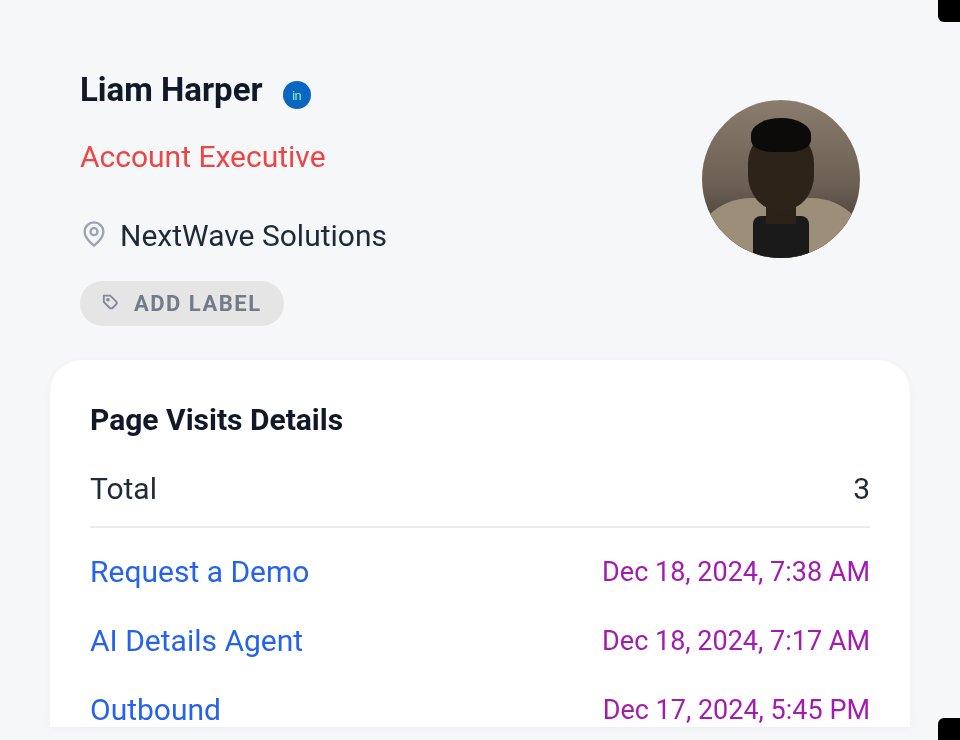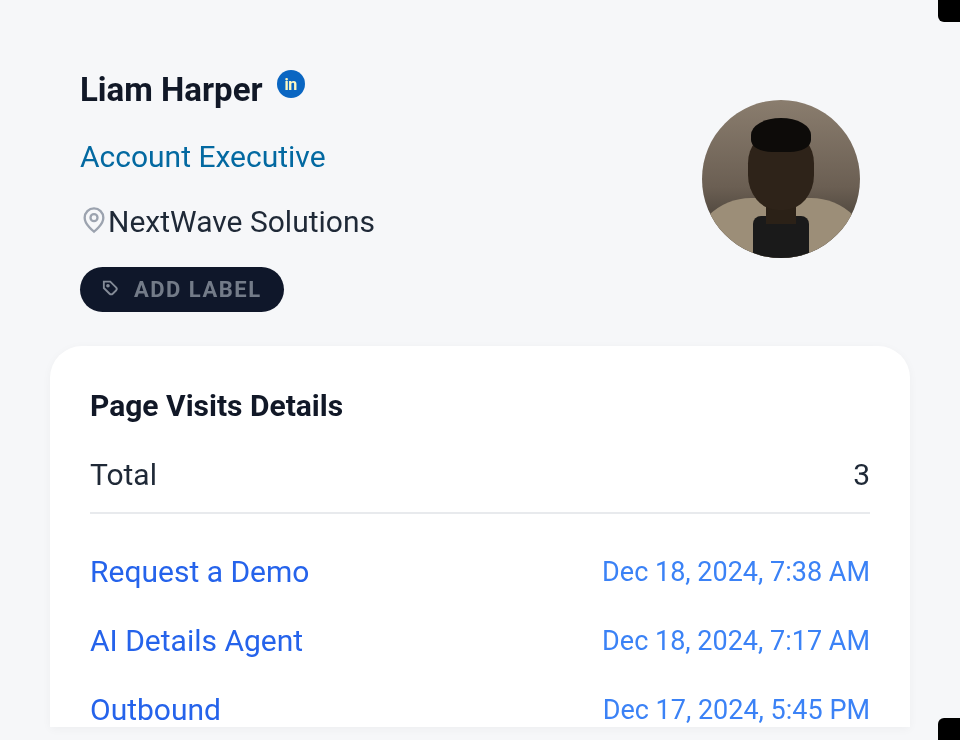--- a/index.html
+++ b/index.html
@@ -1,43 +1,43 @@
 <!DOCTYPE html>
 <html><head>
   <meta charset="utf-8">
   <style>
     *{box-sizing:border-box;margin:0;padding:0}
     body{font-family:-apple-system,BlinkMacSystemFont,'Segoe UI',Roboto,Helvetica,Arial,sans-serif;background:#f6f7f9;width:960px;height:740px;overflow:hidden;position:relative}
     .corner-notch-tr{position:absolute;top:0;right:0;width:22px;height:22px;background:#000;border-radius:0 0 0 6px}
     .corner-notch-br{position:absolute;bottom:0;right:0;width:22px;height:22px;background:#000;border-radius:6px 0 0 0}
     .profile-header{padding:70px 80px 30px 80px;position:relative}
-    .name-row{display:flex;align-items:flex-start;gap:14px;margin-bottom:30px}
+    .name-row{display:flex;align-items:flex-end;gap:20px;margin-bottom:30px}
     .name{font-size:33px;font-weight:700;color:#111827}
     .linkedin-badge{width:28px;height:28px;border-radius:50%;background:#0a66c2;display:flex;align-items:center;justify-content:center}
-    .linkedin-badge span{color:#fef9c3;font-size:16px;font-weight:700;letter-spacing:-.5px}
-    .title{font-size:30px;color:#0369a1;margin-bottom:30px;font-weight:400}
-    .company-row{display:flex;align-items:center;margin-bottom:28px}
+    .linkedin-badge span{color:#86efac;font-size:13px;font-weight:400;letter-spacing:-.5px}
+    .title{font-size:30px;color:#ef4444;margin-bottom:44px;font-weight:400}
+    .company-row{display:flex;align-items:center;gap:12px;margin-bottom:28px}
     .company-name{font-size:30px;color:#1f2937;font-weight:400}
-    .add-label-btn{display:inline-flex;align-items:center;gap:10px;padding:10px 22px;background:#0f172a;border:none;border-radius:999px;cursor:pointer;font-family:inherit}
+    .add-label-btn{display:inline-flex;align-items:center;gap:10px;padding:10px 22px;background:#e5e5e5;border:none;border-radius:999px;cursor:pointer;font-family:inherit}
     .add-label-text{font-size:22px;font-weight:700;letter-spacing:1.5px;color:#737b88}
     .avatar{position:absolute;top:100px;right:100px;width:158px;height:158px;border-radius:50%;overflow:hidden;background:linear-gradient(180deg,#8a7d6e 0%,#6b5f53 55%,#2e2a24 100%)}
     .avatar-head{position:absolute;top:32px;left:50%;transform:translateX(-50%);width:66px;height:78px;background:#2e2319;border-radius:40% 40% 45% 45%}
     .avatar-hair{position:absolute;top:18px;left:50%;transform:translateX(-50%);width:60px;height:34px;background:#0d0b09;border-radius:50% 50% 35% 35%}
     .avatar-neck{position:absolute;top:104px;left:50%;transform:translateX(-50%);width:30px;height:20px;background:#2b2117}
     .avatar-shoulders{position:absolute;bottom:0;left:50%;transform:translateX(-50%);width:180px;height:60px;background:#9c8e78;border-radius:70px 70px 0 0}
     .avatar-shirt{position:absolute;bottom:0;left:50%;transform:translateX(-50%);width:56px;height:42px;background:#1a1a1a;border-radius:8px 8px 0 0}
     .card{margin:4px 50px;background:#fff;border-radius:32px 32px 0 0;padding:42px 40px 0 40px;box-shadow:0 2px 10px rgba(0,0,0,.04)}
     .card-title{font-size:30px;font-weight:700;color:#111827;margin-bottom:34px}
     .total-row{display:flex;justify-content:space-between;align-items:center;padding-bottom:20px;border-bottom:2px solid #e8eaed}
     .total-label{font-size:30px;color:#1f2937;font-weight:400}
     .total-value{font-size:30px;color:#1f2937;font-weight:400}
-    .visit-list{padding-top:40px}
+    .visit-list{padding-top:26px}
     .visit-row{display:flex;justify-content:space-between;align-items:center;margin-bottom:34px}
     .visit-link{font-size:30px;color:#2563eb;font-weight:400;text-decoration:none}
-    .visit-time{font-size:27px;color:#3b82f6;font-weight:400}
+    .visit-time{font-size:27px;color:#a21caf;font-weight:400}
   </style>
 </head>
 <body>
 
 <div class="corner-notch-tr"></div>
 <div class="corner-notch-br"></div>
 
 <div class="profile-header">
   <div class="name-row">
     <h1 class="name">Liam Harper</h1>

